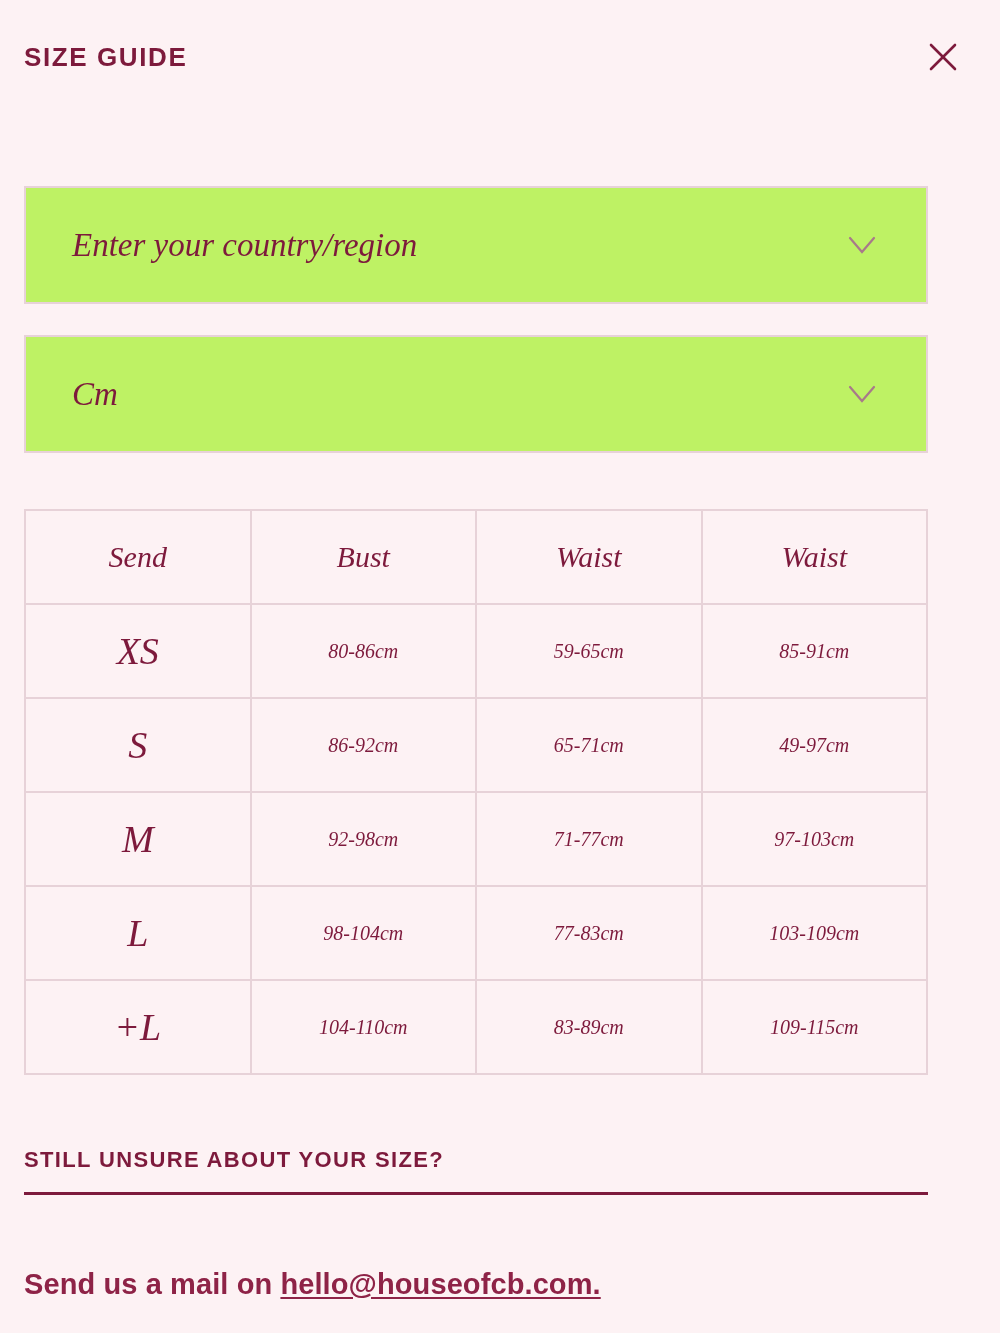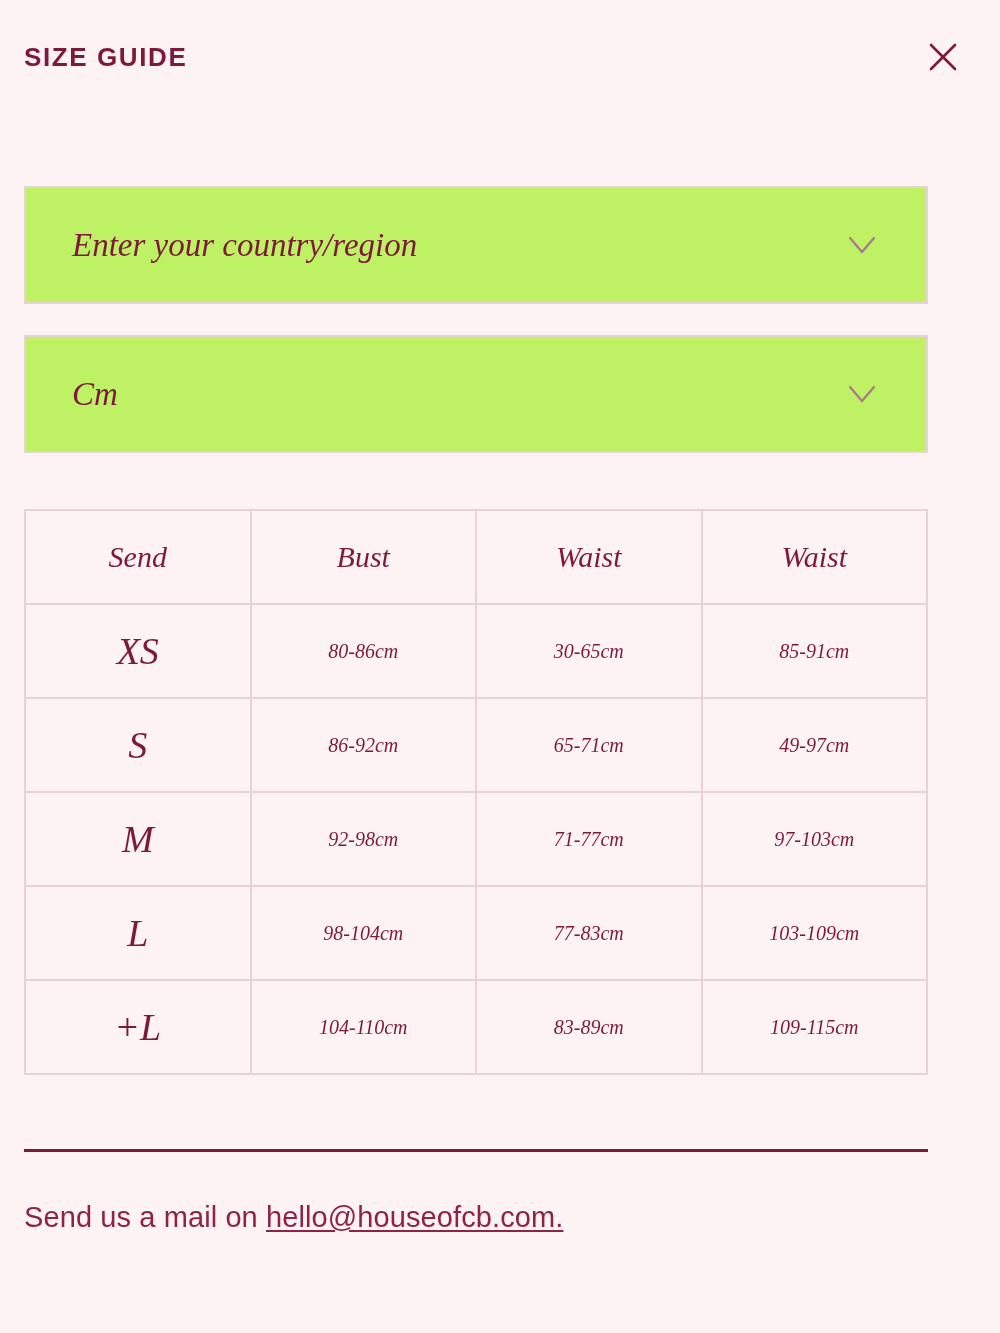--- a/index.html
+++ b/index.html
@@ -127,25 +127,26 @@
 
   .footer-rule {
     margin-top: 21px;
     width: 904px;
     height: 3px;
     background: #7d1a3c;
     border: none;
   }
 
   .footer-text {
-    margin-top: 44px;
+    margin-top: 68px;
     font-size: 29px;
     color: #8e2347;
     line-height: 1.45;
     letter-spacing: 0.1px;
+    font-weight: bold;
   }
 
   .footer-text a {
     color: #8e2347;
     text-decoration: underline;
     text-underline-offset: 3px;
   }
 </style>
 </head>
 <body>
@@ -192,21 +193,21 @@
         <th>Send</th>
         <th>Bust</th>
         <th>Waist</th>
         <th>Waist</th>
       </tr>
     </thead>
     <tbody>
       <tr>
         <td class="size-col">XS</td>
         <td>80-86cm</td>
-        <td>30-65cm</td>
+        <td>59-65cm</td>
         <td>85-91cm</td>
       </tr>
       <tr>
         <td class="size-col">S</td>
         <td>86-92cm</td>
         <td>65-71cm</td>
         <td>49-97cm</td>
       </tr>
       <tr>
         <td class="size-col">M</td>
@@ -223,19 +224,20 @@
       <tr>
         <td class="size-col">+L</td>
         <td>104-110cm</td>
         <td>83-89cm</td>
         <td>109-115cm</td>
       </tr>
     </tbody>
   </table>
 
   <div class="footer">
+    <div class="footer-heading">STILL UNSURE ABOUT YOUR SIZE?</div>
     <hr class="footer-rule">
     <div class="footer-text">
       <span>Send us a mail on </span><a href="#">hello@houseofcb.com.</a>
     </div>
   </div>
 
 </div>
 
 </body></html>

